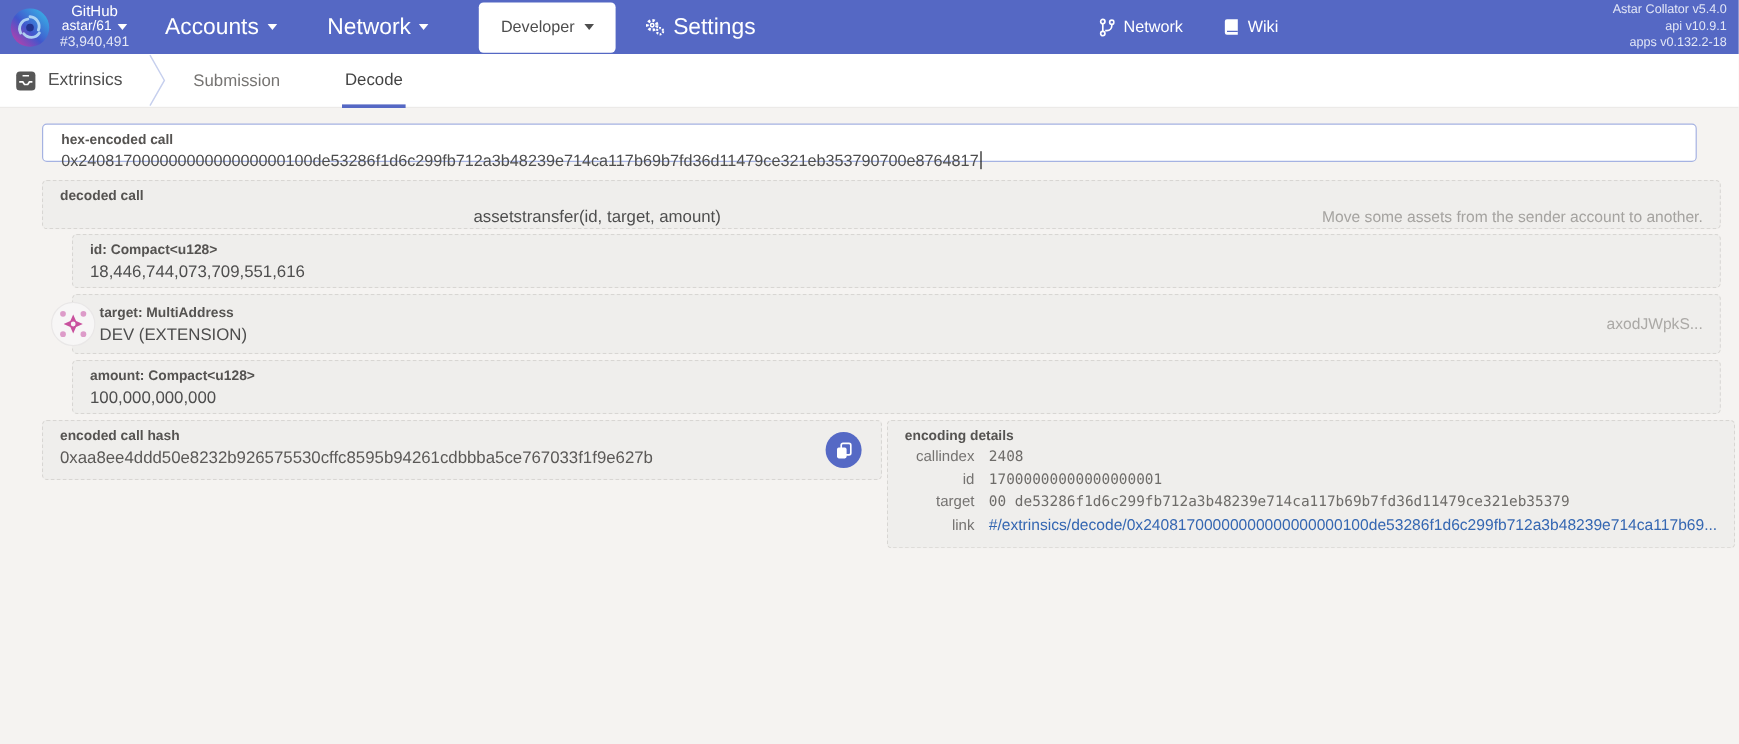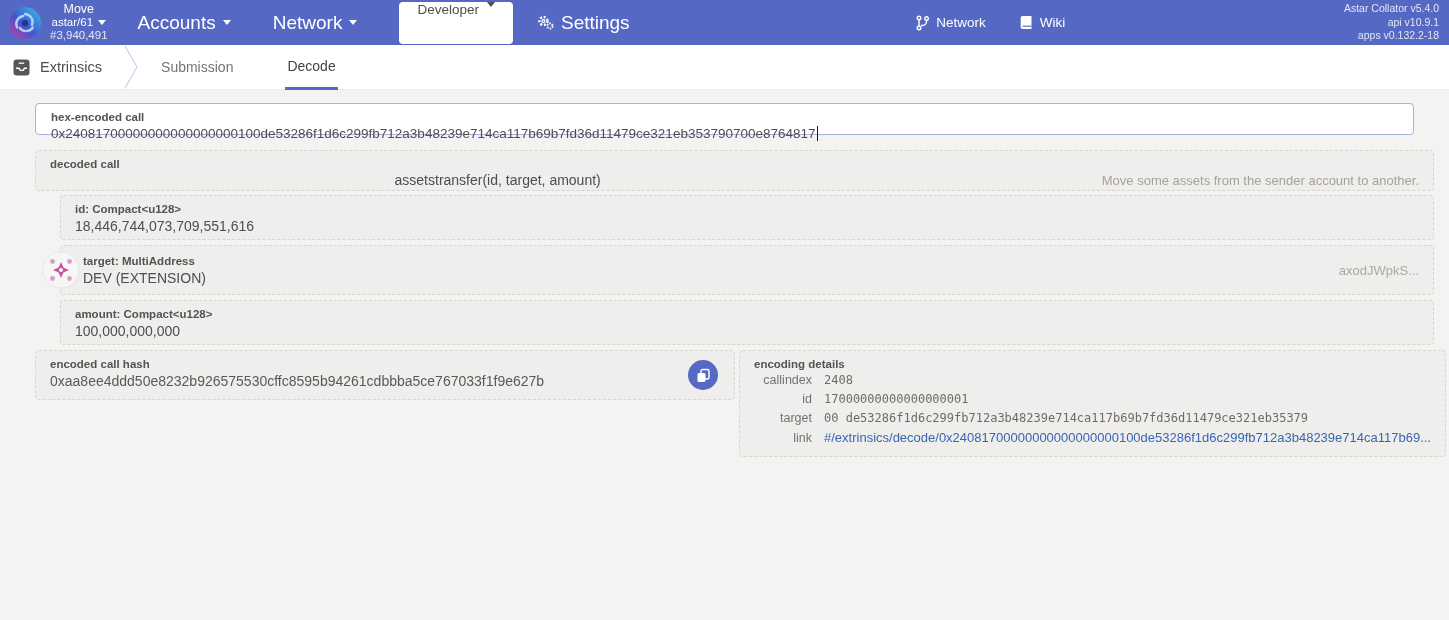--- a/index.html
+++ b/index.html
@@ -9,21 +9,21 @@
   
   .header { height:45px; background:#5568c4; display:flex; align-items:center; padding:0 10px 0 8px; color:#fff; }
   .logo { width:34px; height:34px; margin-right:8px; flex:none; }
   .chain { text-align:center; line-height:13px; margin-right:30px; cursor:pointer; }
   .chain .c1 { font-size:12.5px; }
   .chain .c2 { font-size:11.5px; display:flex; align-items:center; justify-content:center; gap:5px; }
   .chain .c3 { font-size:11.5px; color:rgba(255,255,255,.85); }
   .navitem { font-size:19px; display:flex; align-items:center; gap:7px; margin-right:42px; cursor:pointer; white-space:nowrap; }
   .caret { width:0; height:0; border-left:4px solid transparent; border-right:4px solid transparent; border-top:5px solid #fff; display:inline-block; }
   .caret.dark { border-top-color:#4e4e4e; }
-  .devpill { background:#fff; color:#4e4e4e; border-radius:4px; padding:0 18px; height:42px; display:flex; align-items:flex-start; gap:8px; margin-right:24px; font-size:13.5px; cursor:pointer; }
+  .devpill { background:#fff; color:#4e4e4e; border-radius:4px; padding:0 18px; height:42px; display:flex; align-items:center; gap:8px; margin-right:24px; font-size:13.5px; cursor:pointer; }
   .spacer { flex:1; }
   .hlink { font-size:13.5px; display:flex; align-items:center; gap:7px; margin-right:34px; cursor:pointer; }
   .versions { text-align:right; font-size:10.5px; line-height:13.5px; color:#e2e6f6; white-space:nowrap; }
 
   
   .tabbar { height:45px; background:#fff; display:flex; align-items:center; padding-left:13px; border-bottom:1px solid #eceae8; }
   .section { display:flex; align-items:center; gap:10px; font-size:14.5px; color:#4e4e4e; }
   .chev { margin:0 20px 0 22px; flex:none; }
   .tab { height:45px; line-height:45px; font-size:14px; color:#767472; margin-right:50px; cursor:pointer; padding:0 2px; }
   .tab.active { color:#444; border-bottom:3px solid #5568c4; line-height:42px; }
@@ -74,21 +74,21 @@
     <circle cx="17" cy="17" r="16" fill="url(#ag)"></circle>
     <g fill="none" stroke="#b9dcf7" stroke-width="2.4" stroke-linecap="round" opacity="0.9">
       <path d="M17 8 a 8 8 0 0 1 7 11"></path>
       <path d="M17 8 a 8 8 0 0 1 7 11" transform="rotate(120 17 17)"></path>
       <path d="M17 8 a 8 8 0 0 1 7 11" transform="rotate(240 17 17)"></path>
     </g>
     <circle cx="17" cy="17" r="3.2" fill="#24348f"></circle>
   </svg>
 
   <div class="chain">
-    <div class="c1">Move</div>
+    <div class="c1">GitHub</div>
     <div class="c2">
       <span>astar/61</span>
       <span class="caret"></span>
     </div>
     <div class="c3">#3,940,491</div>
   </div>
 
   <div class="navitem">
     <span>Accounts</span>
     <span class="caret"></span>

